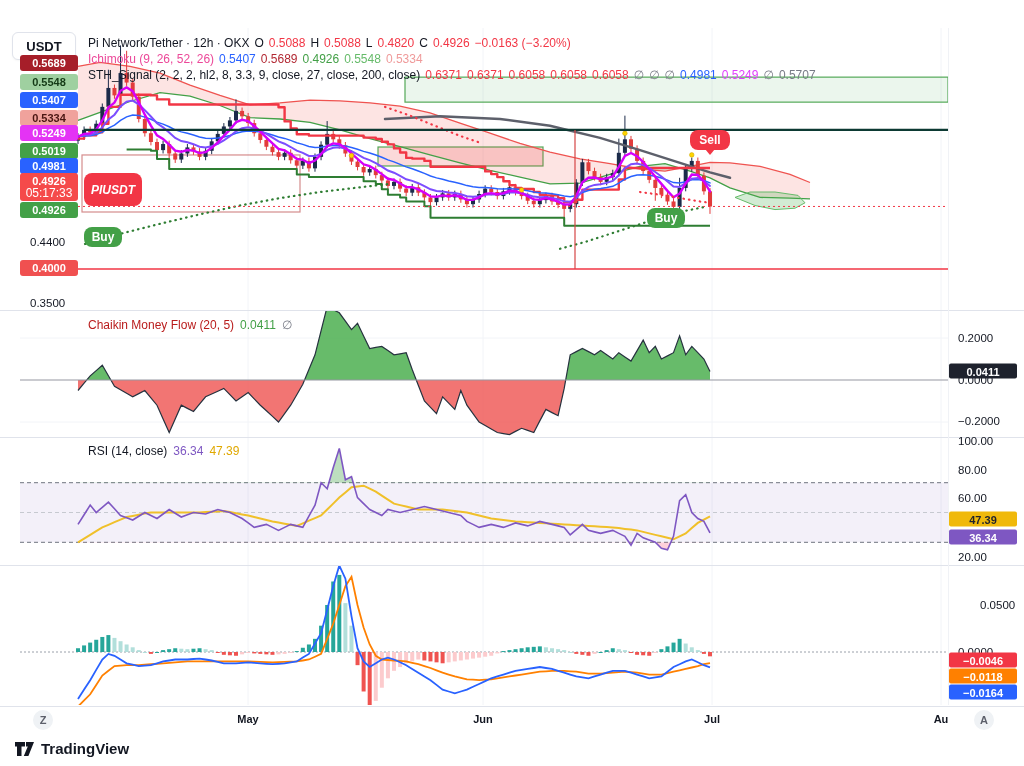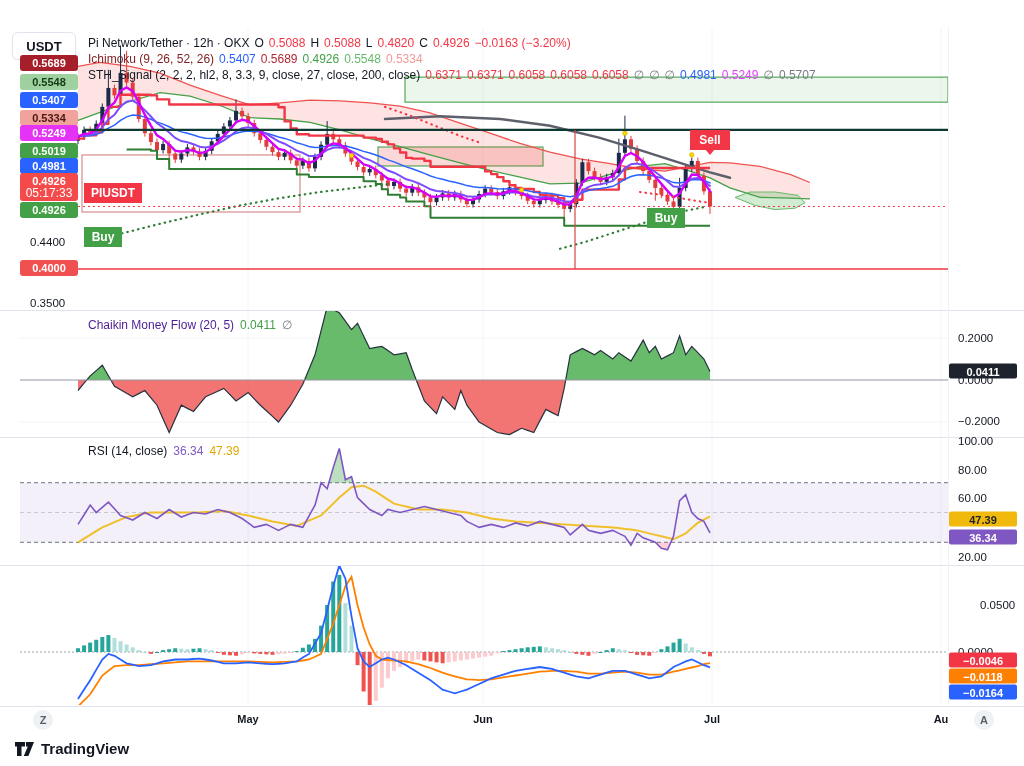--- a/index.html
+++ b/index.html
@@ -14,21 +14,21 @@
   .legend-row{left:88px;font-size:12px;white-space:nowrap;line-height:14px;}
   .legend-row span{margin-right:5px;}
   .pane-title{font-size:12px;white-space:nowrap;}
   .pane-title span{margin-right:6px;}
   .pbadge{left:20px;width:58px;border-radius:3px;font-size:11px;font-weight:700;
           display:flex;flex-direction:column;align-items:center;justify-content:center;line-height:12px;}
   .ptick{left:30px;font-size:11.5px;color:#131722;transform:translateY(-50%);}
   .rlabel{left:958px;font-size:11.5px;color:#131722;transform:translateY(-50%);white-space:nowrap;}
   .rbadge{left:949px;width:68px;height:15px;border-radius:2px;font-size:11px;font-weight:700;
           display:flex;align-items:center;justify-content:center;transform:translateY(-50%);}
-  .callout{border-radius:0;color:#fff;font-size:12px;font-weight:700;display:flex;
+  .callout{border-radius:8px;color:#fff;font-size:12px;font-weight:700;display:flex;
            align-items:center;justify-content:center;background:var(--bg);}
   .callout.tail:after{content:'';position:absolute;left:50%;bottom:-5px;margin-left:-5px;
            border:5px solid transparent;border-bottom:none;border-top:6px solid var(--bg);}
   .time-axis{left:0;top:706px;width:1024px;height:26px;background:#fff;border-top:1px solid #e0e3eb;}
   .month-label{position:absolute;top:6px;font-size:11px;font-weight:600;color:#131722;transform:translateX(-50%);}
   .axis-circle{position:absolute;top:3px;width:20px;height:20px;border-radius:50%;background:#eff2f5;
            color:#5d606b;font-size:11px;font-weight:600;display:flex;align-items:center;justify-content:center;
            transform:translateX(-50%);}
   .tv-logo{left:14px;top:740px;display:flex;align-items:center;gap:6px;font-size:15px;font-weight:700;color:#131722;}
   .vborder{left:948px;top:28px;width:1px;height:677px;background:#f0f2f6;}
@@ -461,27 +461,27 @@
       </g>
       <line x1="0" y1="310.5" x2="1024" y2="310.5" stroke="#e0e3eb" stroke-width="1"></line>
       <line x1="0" y1="437.5" x2="1024" y2="437.5" stroke="#e0e3eb" stroke-width="1"></line>
       <line x1="0" y1="565.5" x2="1024" y2="565.5" stroke="#e0e3eb" stroke-width="1"></line>
     </svg>
   <div class="abs vborder"></div>
 
   <div class="abs usdt-btn">USDT</div>
 
   <div class="abs legend-row" style="top:36px;"><span style="color: rgb(19, 23, 34);">Pi Network/Tether · 12h · OKX</span><span style="color: rgb(19, 23, 34);">O</span><span style="color: rgb(242, 54, 69);">0.5088</span><span style="color: rgb(19, 23, 34);">H</span><span style="color: rgb(242, 54, 69);">0.5088</span><span style="color: rgb(19, 23, 34);">L</span><span style="color: rgb(242, 54, 69);">0.4820</span><span style="color: rgb(19, 23, 34);">C</span><span style="color: rgb(242, 54, 69);">0.4926</span><span style="color: rgb(242, 54, 69);">−0.0163 (−3.20%)</span></div>
-  <div class="abs legend-row" style="top:52px;"><span style="color: #7f1d1d;">Ichimoku (9, 26, 52, 26)</span><span style="color: rgb(41, 98, 255);">0.5407</span><span style="color: rgb(178, 40, 51);">0.5689</span><span style="color: rgb(67, 160, 71);">0.4926</span><span style="color: rgb(102, 187, 106);">0.5548</span><span style="color: rgb(239, 154, 154);">0.5334</span></div>
+  <div class="abs legend-row" style="top:52px;"><span style="color: #ec4899;">Ichimoku (9, 26, 52, 26)</span><span style="color: rgb(41, 98, 255);">0.5407</span><span style="color: rgb(178, 40, 51);">0.5689</span><span style="color: rgb(67, 160, 71);">0.4926</span><span style="color: rgb(102, 187, 106);">0.5548</span><span style="color: rgb(239, 154, 154);">0.5334</span></div>
   <div class="abs legend-row" style="top:68px;"><span style="color: rgb(19, 23, 34);">STH_Signal (2, 2, 2, hl2, 8, 3.3, 9, close, 27, close, 200, close)</span><span style="color: rgb(242, 54, 69);">0.6371</span><span style="color: rgb(242, 54, 69);">0.6371</span><span style="color: rgb(242, 54, 69);">0.6058</span><span style="color: rgb(242, 54, 69);">0.6058</span><span style="color: rgb(242, 54, 69);">0.6058</span><span style="color: rgb(120, 123, 134);">∅</span><span style="color: rgb(120, 123, 134);">∅</span><span style="color: rgb(120, 123, 134);">∅</span><span style="color: rgb(41, 98, 255);">0.4981</span><span style="color: rgb(224, 64, 251);">0.5249</span><span style="color: rgb(120, 123, 134);">∅</span><span style="color: rgb(120, 123, 134);">0.5707</span></div>
 
   <div id="left-badges"></div>
   <div id="chart-markers"></div>
 
-  <div class="abs pane-title" style="left:88px;top:318px;"><span style="color: #4c1d95;">Chaikin Money Flow (20, 5)</span><span style="color: rgb(67, 160, 71);">0.0411</span><span style="color: rgb(120, 123, 134);">∅</span></div>
+  <div class="abs pane-title" style="left:88px;top:318px;"><span style="color: #b91c1c;">Chaikin Money Flow (20, 5)</span><span style="color: rgb(67, 160, 71);">0.0411</span><span style="color: rgb(120, 123, 134);">∅</span></div>
   <div class="abs pane-title" style="left:88px;top:444px;"><span style="color: rgb(19, 23, 34);">RSI (14, close)</span><span style="color: rgb(126, 87, 194);">36.34</span><span style="color: rgb(224, 168, 0);">47.39</span></div>
 
   <div id="right-labels"></div>
 
   <div class="abs time-axis">
     <div class="axis-circle" style="left:43px;">Z</div>
     <div id="month-labels"></div>
     <div class="axis-circle" style="left:984px;">A</div>
   <div class="month-label" style="left: 248px;">May</div>
       <div class="month-label" style="left: 483px;">Jun</div>
@@ -501,21 +501,21 @@
     <div class="abs pbadge" style="background: rgb(41, 98, 255); color: rgb(255, 255, 255); height: 16px; top: 92px;">0.5407</div>
     <div class="abs pbadge" style="background: rgb(240, 162, 156); color: rgb(74, 21, 18); height: 16px; top: 110px;">0.5334</div>
     <div class="abs pbadge" style="background: rgb(228, 51, 245); color: rgb(255, 255, 255); height: 16px; top: 125px;">0.5249</div>
     <div class="abs pbadge" style="background: rgb(67, 160, 71); color: rgb(255, 255, 255); height: 16px; top: 143px;">0.5019</div>
     <div class="abs pbadge" style="background: rgb(41, 98, 255); color: rgb(255, 255, 255); height: 16px; top: 158px;">0.4981</div>
     <div class="abs pbadge" style="background: rgb(245, 74, 74); color: rgb(255, 255, 255); height: 28px; top: 173px;">0.4926<div style="font-size: 12px; font-weight: 400;">05:17:33</div></div>
     <div class="abs pbadge" style="background: rgb(67, 160, 71); color: rgb(255, 255, 255); height: 16px; top: 202px;">0.4926</div>
     <div class="abs pbadge" style="background: rgb(240, 80, 80); color: rgb(255, 255, 255); height: 16px; top: 260px;">0.4000</div>
     <div class="abs ptick" style="top: 242px;">0.4400</div>
     <div class="abs ptick" style="top: 303px;">0.3500</div>
-    <div class="abs callout" style="--bg: #f23645; left: 84px; top: 183px; width: 58px; height: 20px;">PIUSDT</div>
+    <div class="abs callout" style="--bg: #f23645; left: 84px; top: 173px; width: 58px; height: 33px; font-style: italic;">PIUSDT</div>
     <div class="abs callout" style="--bg: #43a047; left: 84px; top: 227px; width: 38px; height: 20px;">Buy</div>
     <div class="abs callout" style="--bg: #43a047; left: 647px; top: 208px; width: 38px; height: 20px;">Buy</div>
     <div class="abs callout tail" style="--bg: #f23645; left: 690px; top: 130px; width: 40px; height: 20px;">Sell</div>
     <div class="abs rlabel" style="top: 338px;">0.2000</div>
     <div class="abs rlabel" style="top: 380px;">0.0000</div>
     <div class="abs rlabel" style="top: 421px;">−0.2000</div>
     <div class="abs rlabel" style="top: 441px;">100.00</div>
     <div class="abs rlabel" style="top: 470px;">80.00</div>
     <div class="abs rlabel" style="top: 498px;">60.00</div>
     <div class="abs rlabel" style="top: 557px;">20.00</div>

